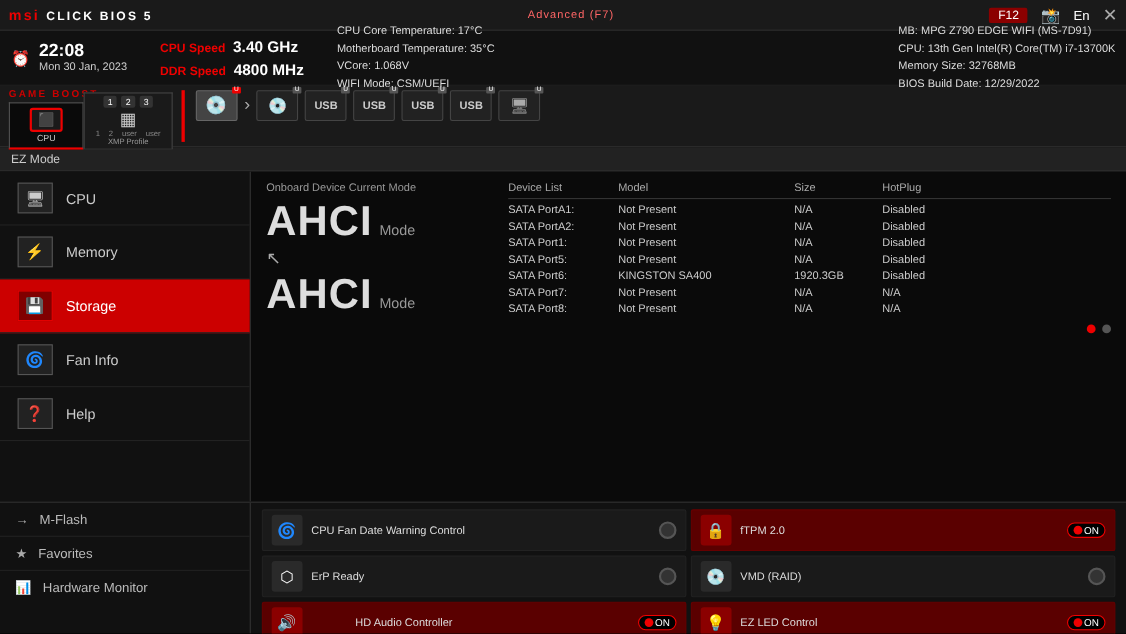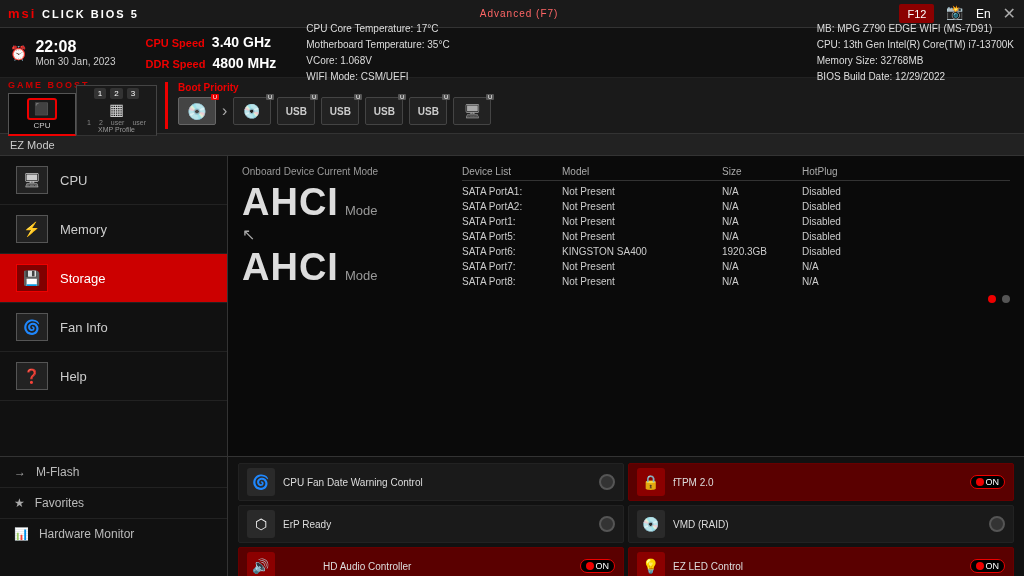--- a/index.html
+++ b/index.html
@@ -31,20 +31,21 @@
       letter-spacing: 2px;
     }
     .msi-logo span { color: #e00; }
     .top-center {
       color: #fff;
       font-size: 12px;
       letter-spacing: 1px;
     }
     .top-right {
       display: flex;
+      align-items: center;
       gap: 12px;
       font-size: 12px;
     }
     .top-right .f12-btn {
       background: #8b0000;
       color: #fff;
       padding: 2px 8px;
       border-radius: 3px;
       font-size: 11px;
     }
@@ -177,21 +178,20 @@
           <span>user</span>
         </div>
         <div style="font-size:7px;color:#999;">XMP Profile</div>
       </div>
     </div>
   </div>
 
   <div style="width:3px;background:#e00;margin:4px 0;"></div>
 
   <div style="flex:1;padding:4px 10px;display:flex;flex-direction:column;">
-    <div style="color:#e00;font-size:10px;font-weight:bold;margin-bottom:4px;">Boot Priority</div>
     <div style="display:flex;align-items:center;gap:6px;">
 
       <div style="position:relative;background:#444;border:1px solid #666;width:38px;height:28px;display:flex;align-items:center;justify-content:center;border-radius:2px;">
         <span style="font-size:16px;color:#e00">💿</span>
         <span style="position:absolute;top:-4px;right:-4px;background:#e00;color:#fff;font-size:6px;padding:0 2px;border-radius:1px;">U</span>
       </div>
       <span style="color:#aaa;font-size:16px;">›</span>
       <div style="position:relative;background:#222;border:1px solid #444;width:38px;height:28px;display:flex;align-items:center;justify-content:center;border-radius:2px;">
         <span style="font-size:14px;color:#aaa">💿</span>
         <span style="position:absolute;top:-4px;right:-4px;background:#555;color:#fff;font-size:6px;padding:0 2px;border-radius:1px;">U</span>

